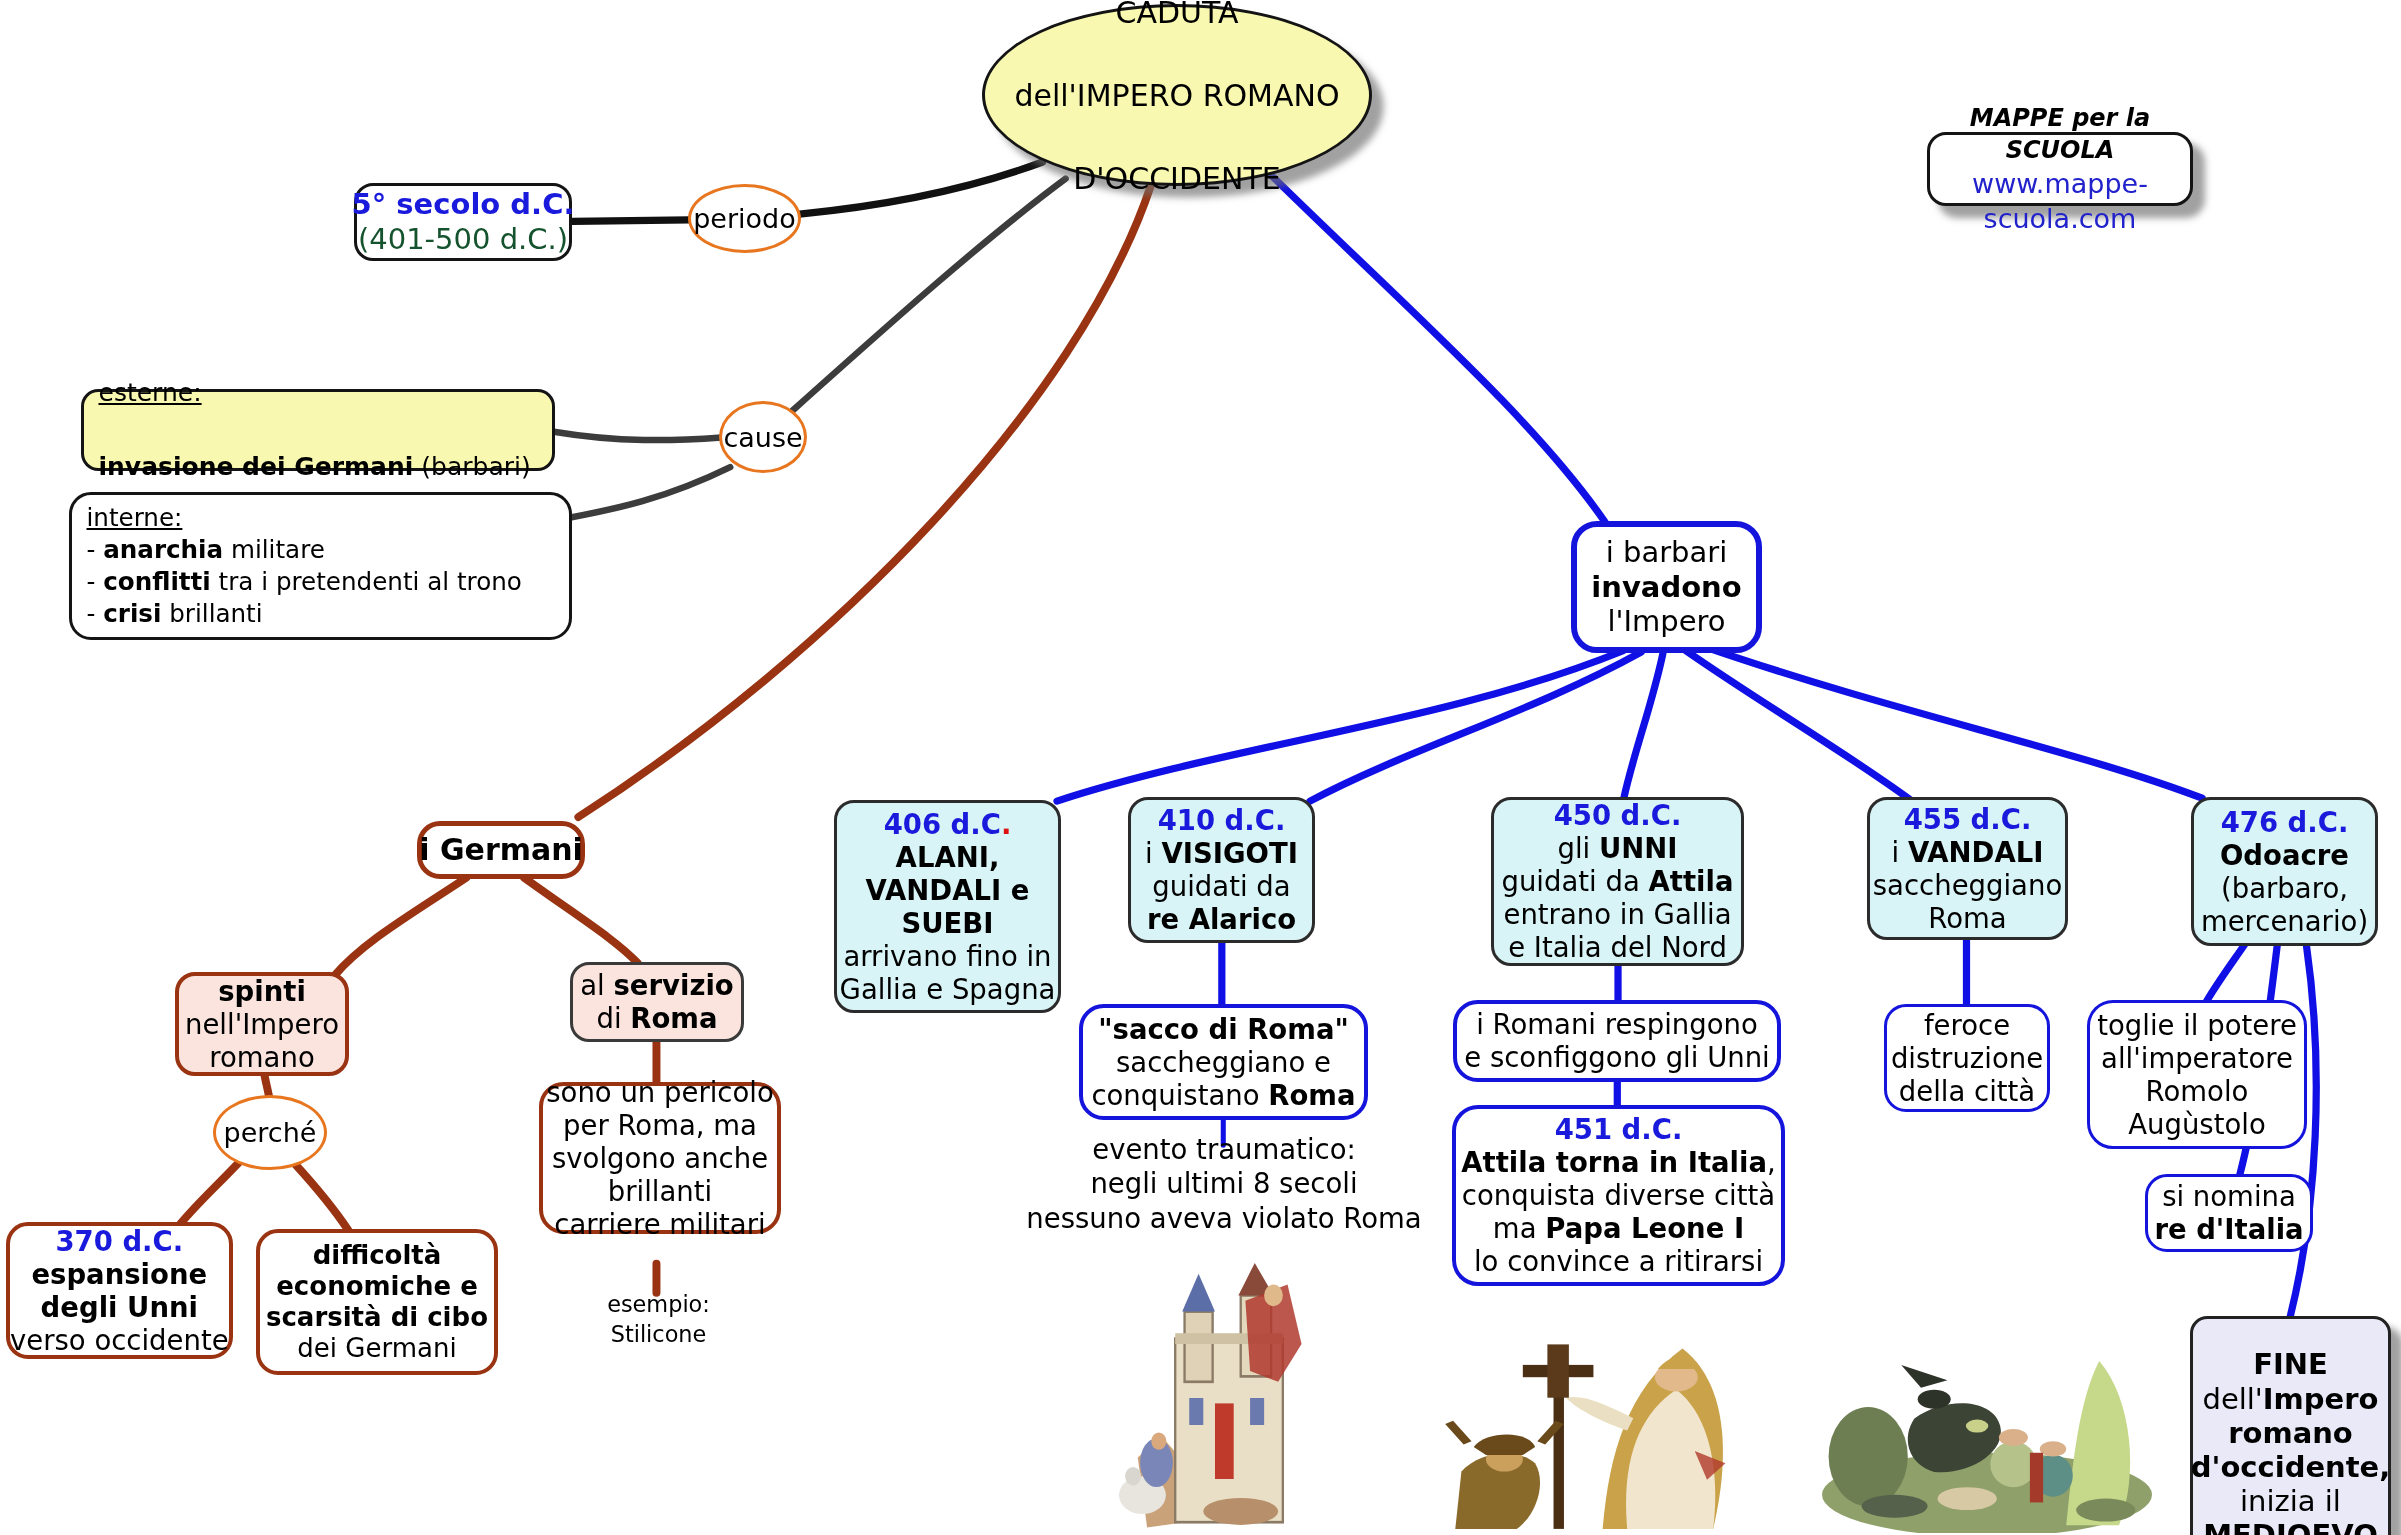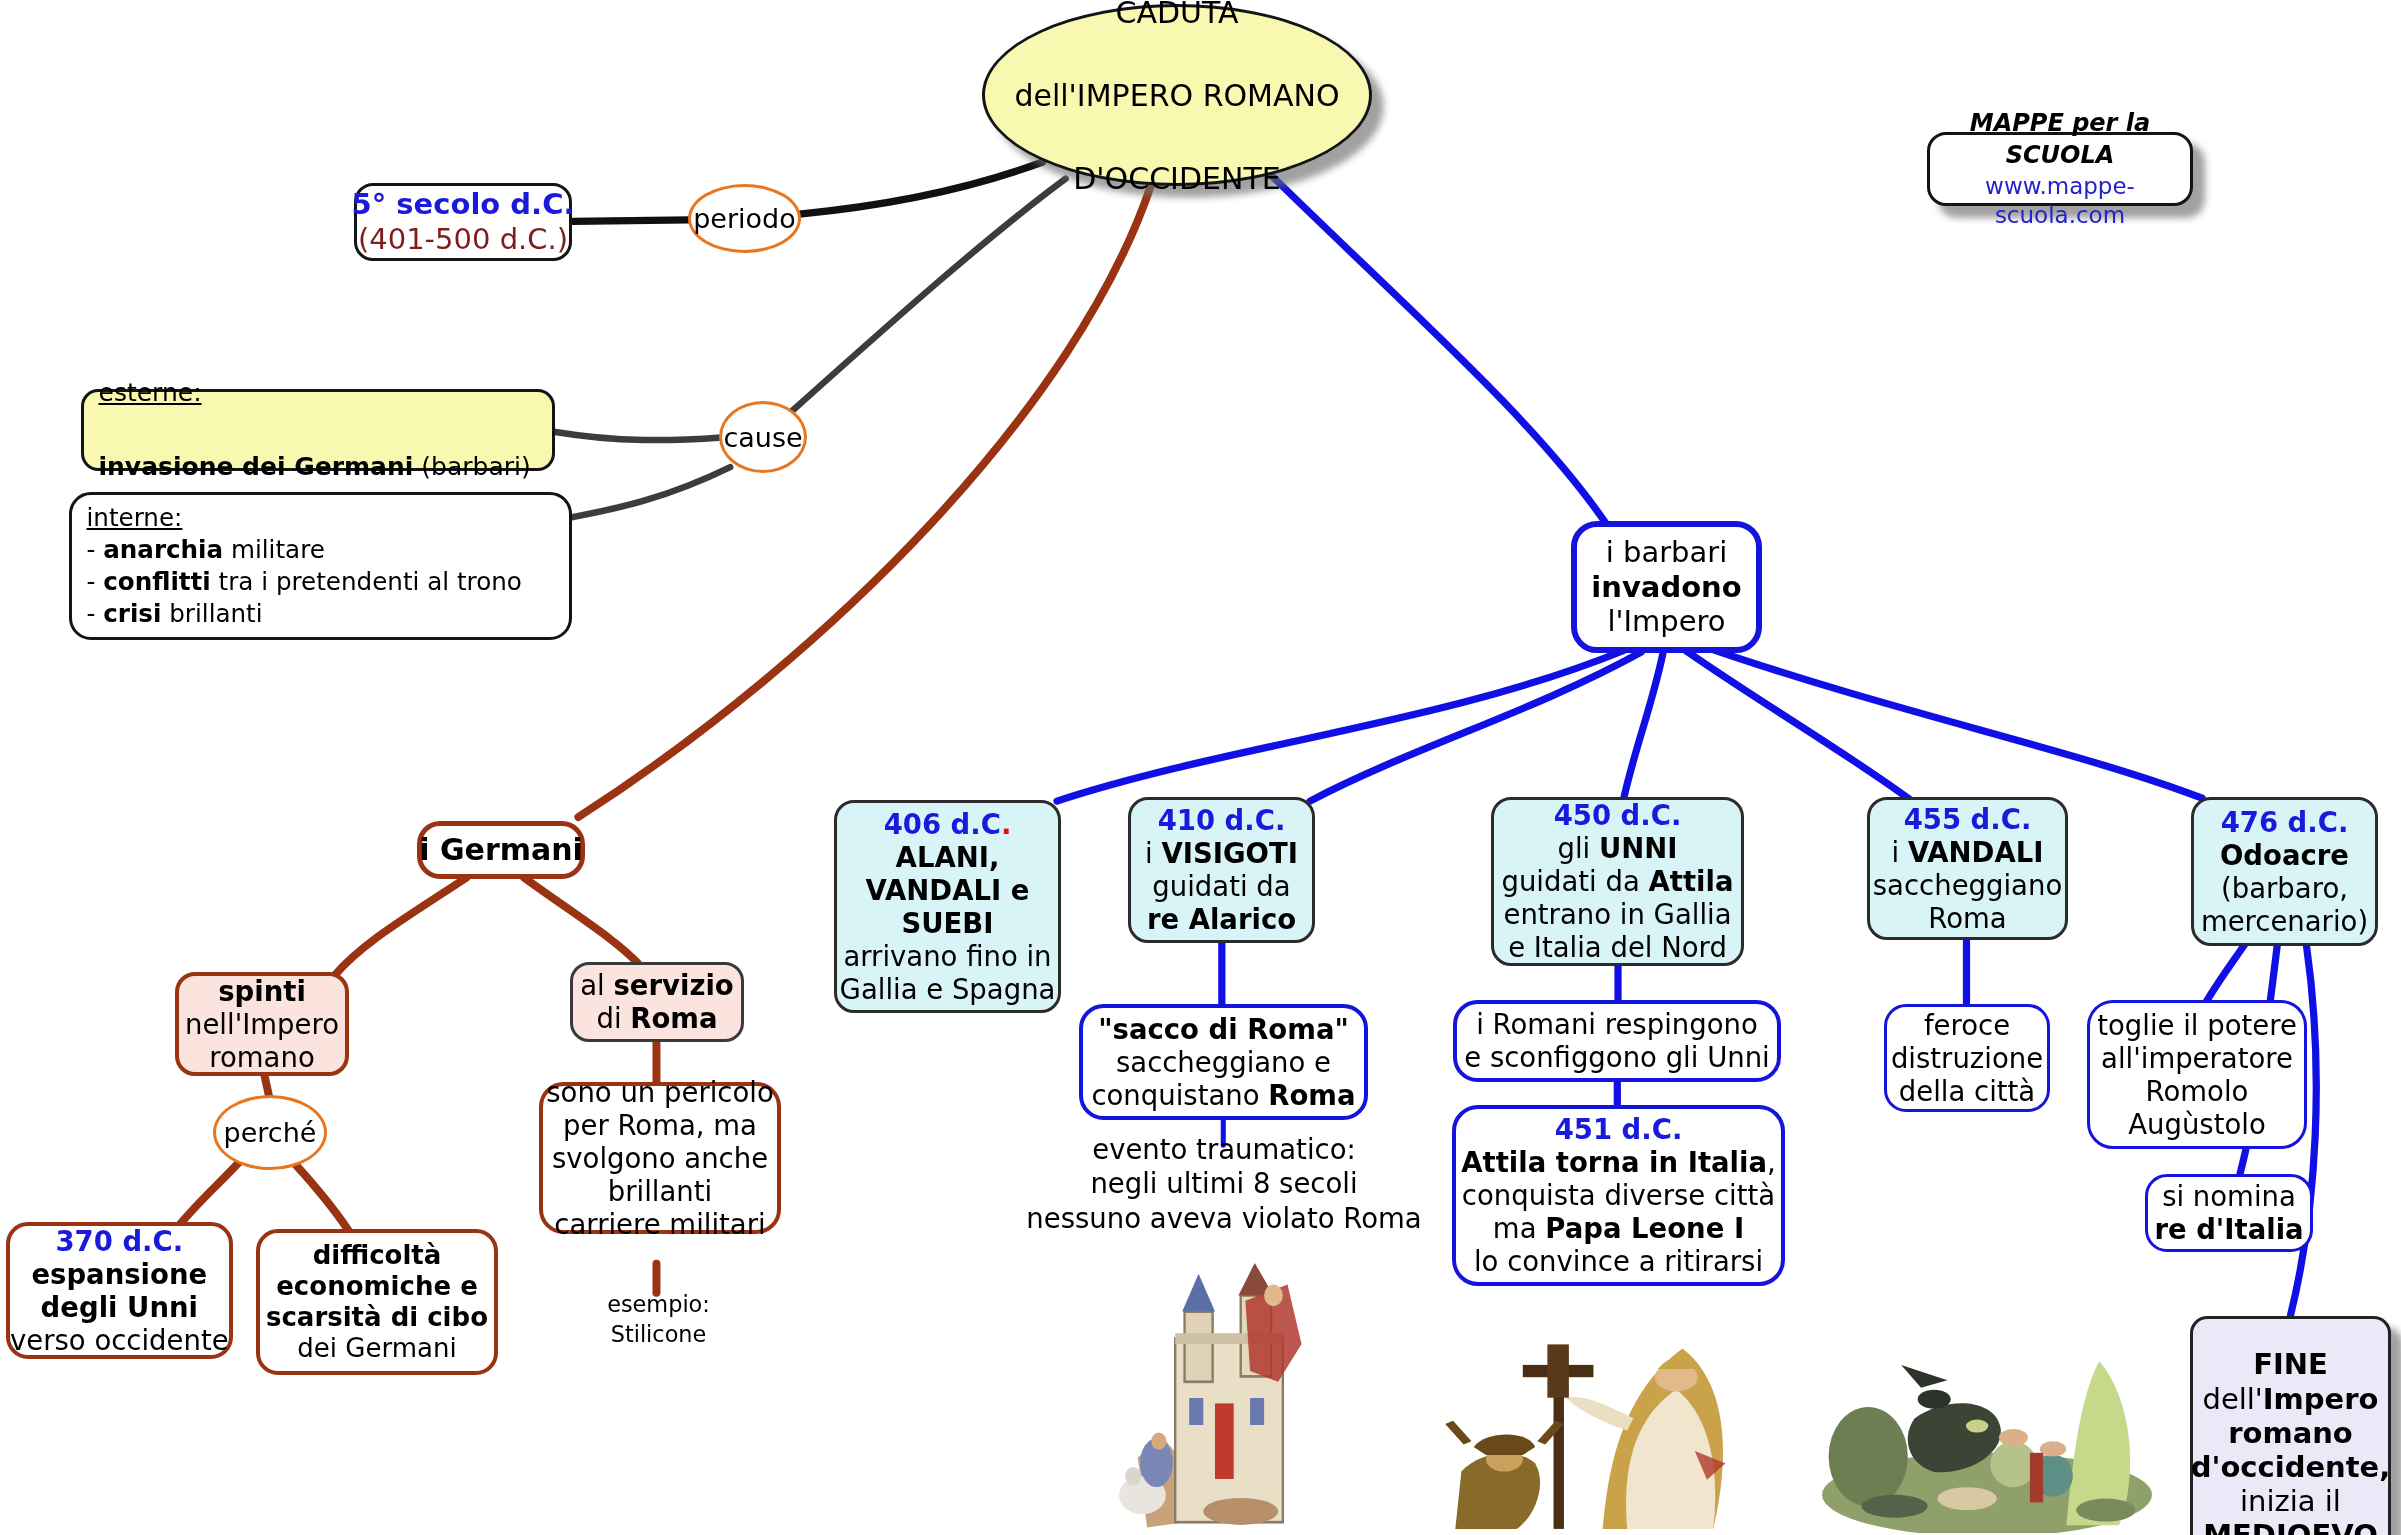--- a/index.html
+++ b/index.html
@@ -27,21 +27,21 @@
   .lavender{background:var(--lavender-fill);}
   .brown-border{border-color:var(--edge-brown);border-width:4.3px;}
   .blue-border{border-color:var(--node-blue);border-width:4.3px;border-radius:24.6px;}
   .dark-border{border-color:#3a3a3a;}
   .shadow{box-shadow:11.6px 11.6px 7.2px rgba(110,110,110,0.65);}
   .connector-label{position:absolute;z-index:2;box-sizing:border-box;background:#fff;
        border:3.6px solid var(--orange-border);border-radius:50%;display:flex;justify-content:center;
        align-items:center;font-size:27px;}
   .plain{position:absolute;z-index:2;text-align:center;}
   .brand-title{font-weight:bold;font-style:italic;font-size:24px;line-height:1.35;}
-  .brand-url{color:#2222cc;font-size:23px;line-height:1.3;}
+  .brand-url{color:#2222cc;font-size:27px;line-height:1.3;}
   .img{position:absolute;z-index:2;}
   .img svg{width:100%;height:100%;display:block;}
 </style>
 </head>
 <body>
 
 <div id="canvas">
 
   <svg id="edges" width="2401" height="1535" viewBox="0 0 3321 2123">
     <path class="e-black" d="M 792 306 L 954 304"></path>
@@ -79,21 +79,21 @@
       <div class="line"><span>D'OCCIDENTE</span></div>
     </div>
 
   <div class="box shadow" style="left:1927px;top:132px;width:266px;height:74px;border-radius:19px;padding:2.9px 7.2px;">
     <div class="brand-title">MAPPE per la SCUOLA</div>
     <div class="brand-url">www.mappe-scuola.com</div>
   </div>
 
   <div class="box" style="left:354px;top:183px;width:218px;height:78px;font-size:29px;border-radius:19px;">
       <div class="line"><span class="b" style="color: rgb(26, 26, 221);">5° secolo d.C.</span></div>
-      <div class="line"><span style="color: #7f1d1d;">(401-500 d.C.)</span></div>
+      <div class="line"><span style="color: #14532d;">(401-500 d.C.)</span></div>
     </div>
 
   <div class="connector-label" style="left:688px;top:184px;width:113px;height:69px;">
     <span>periodo</span>
   </div>
 
   <div class="box yellow left-align" style="left:81px;top:389px;width:474px;height:82px;font-size:25px;border-radius:17.4px;">
       <div class="line"><span class="u">esterne:</span></div>
       <div class="line"><span class="b">invasione dei Germani</span><span> (barbari)</span></div>
     </div>

